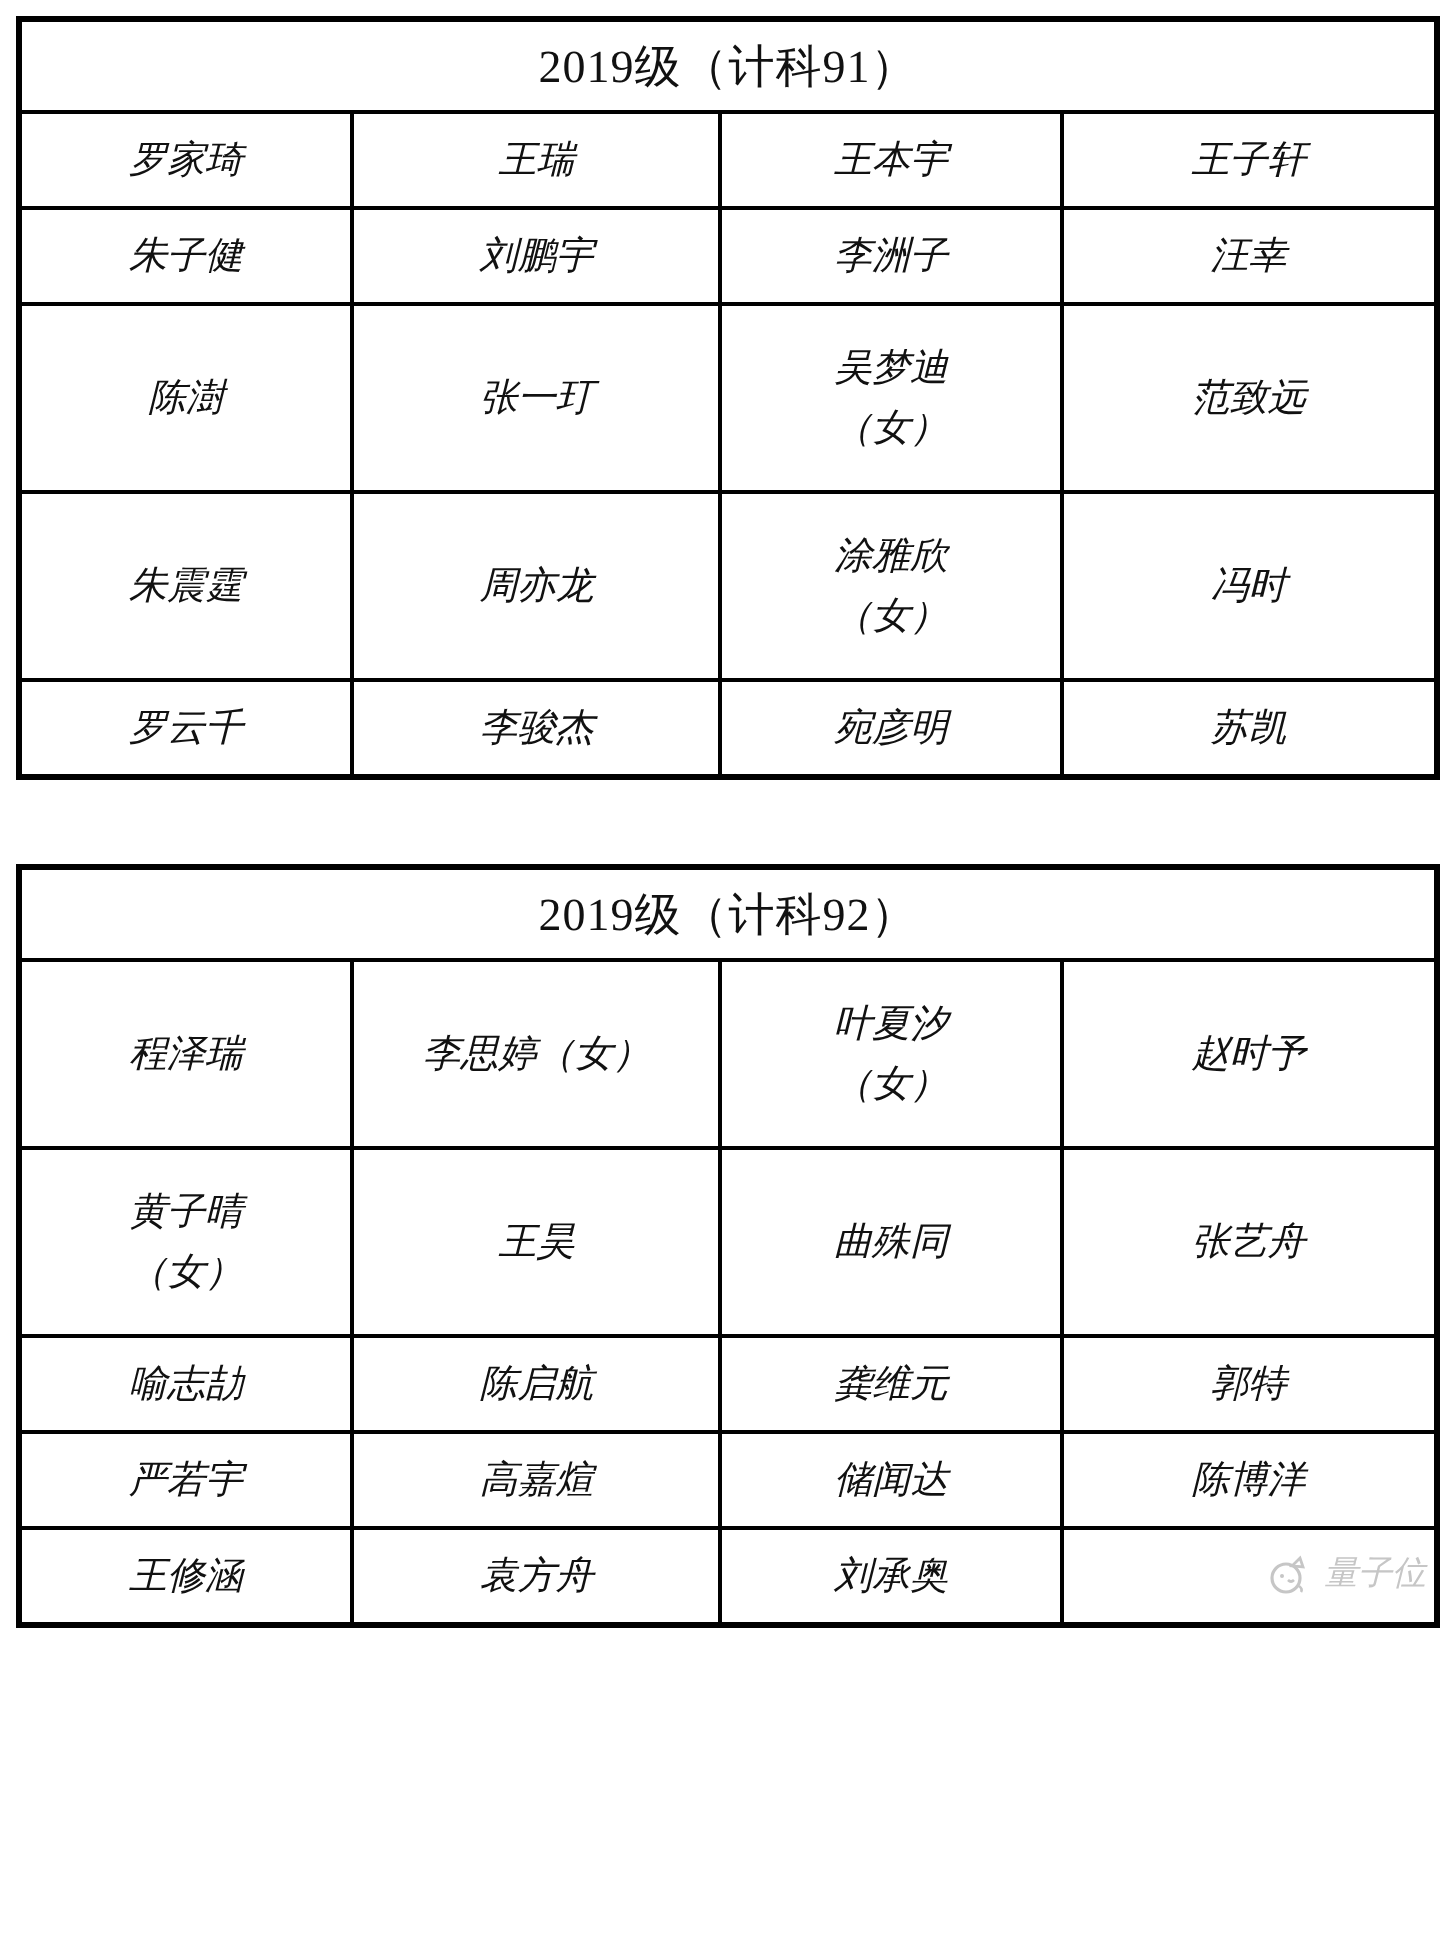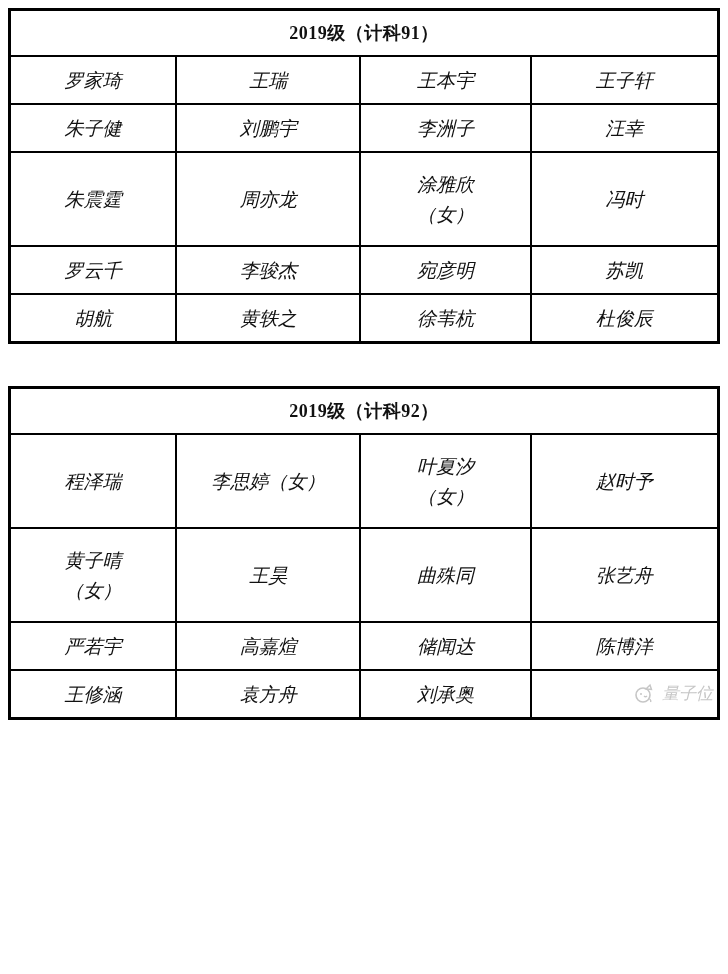--- a/index.html
+++ b/index.html
@@ -29,22 +29,22 @@
   table.roster td {
     border: 2px solid #000000;
     text-align: center;
     vertical-align: middle;
     padding: 0 4px;
     overflow: hidden;
   }
   th.tbl-title {
     height: 44px;
     font-family: "Liberation Serif", serif;
-    font-weight: bold;
-    font-size: 18px;
+    font-weight: normal;
+    font-size: 23px;
     letter-spacing: 0.5px;
   }
   td.cell {
     height: 46px;
     font-size: 19px;
     line-height: 1.6;
     font-style: italic;
   }
   tr.tall td.cell {
     height: 92px;
@@ -89,36 +89,36 @@
       <td class="cell"><span class="nm">王本宇</span></td>
       <td class="cell"><span class="nm">王子轩</span></td>
     </tr>
     <tr>
       <td class="cell"><span class="nm">朱子健</span></td>
       <td class="cell"><span class="nm">刘鹏宇</span></td>
       <td class="cell"><span class="nm">李洲子</span></td>
       <td class="cell"><span class="nm">汪幸</span></td>
     </tr>
     <tr class="tall">
+      <td class="cell"><span class="nm">陈澍</span></td>
+      <td class="cell"><span class="nm">张一玎</span></td>
+      <td class="cell"><span class="nm">吴梦迪</span><span class="nm sub">（女）</span></td>
+      <td class="cell"><span class="nm">范致远</span></td>
+    </tr>
+    <tr class="tall">
       <td class="cell"><span class="nm">朱震霆</span></td>
       <td class="cell"><span class="nm">周亦龙</span></td>
       <td class="cell"><span class="nm">涂雅欣</span><span class="nm sub">（女）</span></td>
       <td class="cell"><span class="nm">冯时</span></td>
     </tr>
     <tr>
       <td class="cell"><span class="nm">罗云千</span></td>
       <td class="cell"><span class="nm">李骏杰</span></td>
       <td class="cell"><span class="nm">宛彦明</span></td>
       <td class="cell"><span class="nm">苏凯</span></td>
-    </tr>
-    <tr>
-      <td class="cell"><span class="nm">胡航</span></td>
-      <td class="cell"><span class="nm">黄轶之</span></td>
-      <td class="cell"><span class="nm">徐苇杭</span></td>
-      <td class="cell"><span class="nm">杜俊辰</span></td>
     </tr>
   </tbody>
     </table>
 
   <table class="roster">
     <colgroup>
       <col style="width:23.5%">
         <col style="width:26%">
         <col style="width:24%">
         <col style="width:26.5%">
@@ -131,20 +131,26 @@
       <td class="cell"><span class="nm">程泽瑞</span></td>
       <td class="cell"><span class="nm">李思婷（女）</span></td>
       <td class="cell"><span class="nm">叶夏汐</span><span class="nm sub">（女）</span></td>
       <td class="cell"><span class="nm">赵时予</span></td>
     </tr>
     <tr class="tall">
       <td class="cell"><span class="nm">黄子晴</span><span class="nm sub">（女）</span></td>
       <td class="cell"><span class="nm">王昊</span></td>
       <td class="cell"><span class="nm">曲殊同</span></td>
       <td class="cell"><span class="nm">张艺舟</span></td>
+    </tr>
+    <tr>
+      <td class="cell"><span class="nm">喻志劼</span></td>
+      <td class="cell"><span class="nm">陈启航</span></td>
+      <td class="cell"><span class="nm">龚维元</span></td>
+      <td class="cell"><span class="nm">郭特</span></td>
     </tr>
     <tr>
       <td class="cell"><span class="nm">严若宇</span></td>
       <td class="cell"><span class="nm">高嘉煊</span></td>
       <td class="cell"><span class="nm">储闻达</span></td>
       <td class="cell"><span class="nm">陈博洋</span></td>
     </tr>
     <tr>
       <td class="cell"><span class="nm">王修涵</span></td>
       <td class="cell"><span class="nm">袁方舟</span></td>

